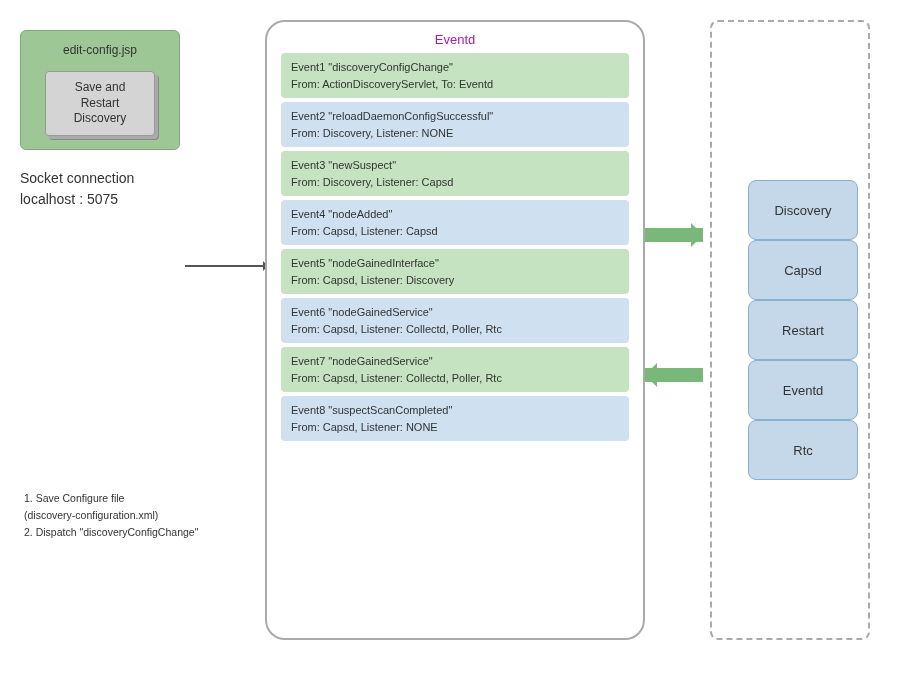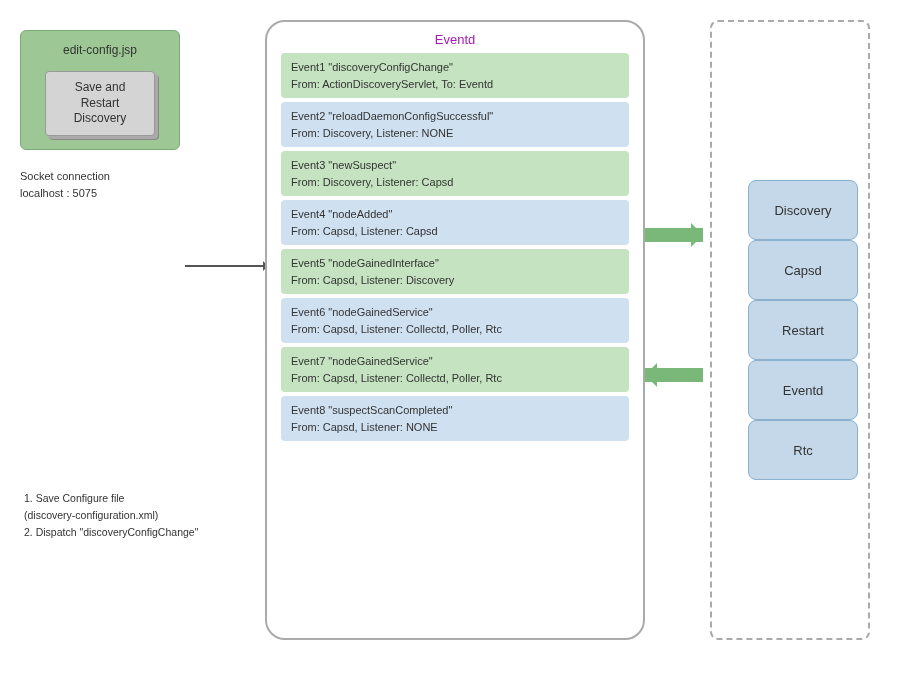--- a/index.html
+++ b/index.html
@@ -54,21 +54,21 @@
       line-height: 1.3;
       
       box-shadow: 3px 3px 0px #aaa, 4px 4px 0px #888;
     }
 
     
     .socket-text {
       position: absolute;
       top: 168px;
       left: 20px;
-      font-size: 11px;
+      font-size: 14px;
       color: #333;
       line-height: 1.5;
     }
 
     
     .steps-text {
       position: absolute;
       top: 490px;
       left: 24px;
       font-size: 10.5px;

